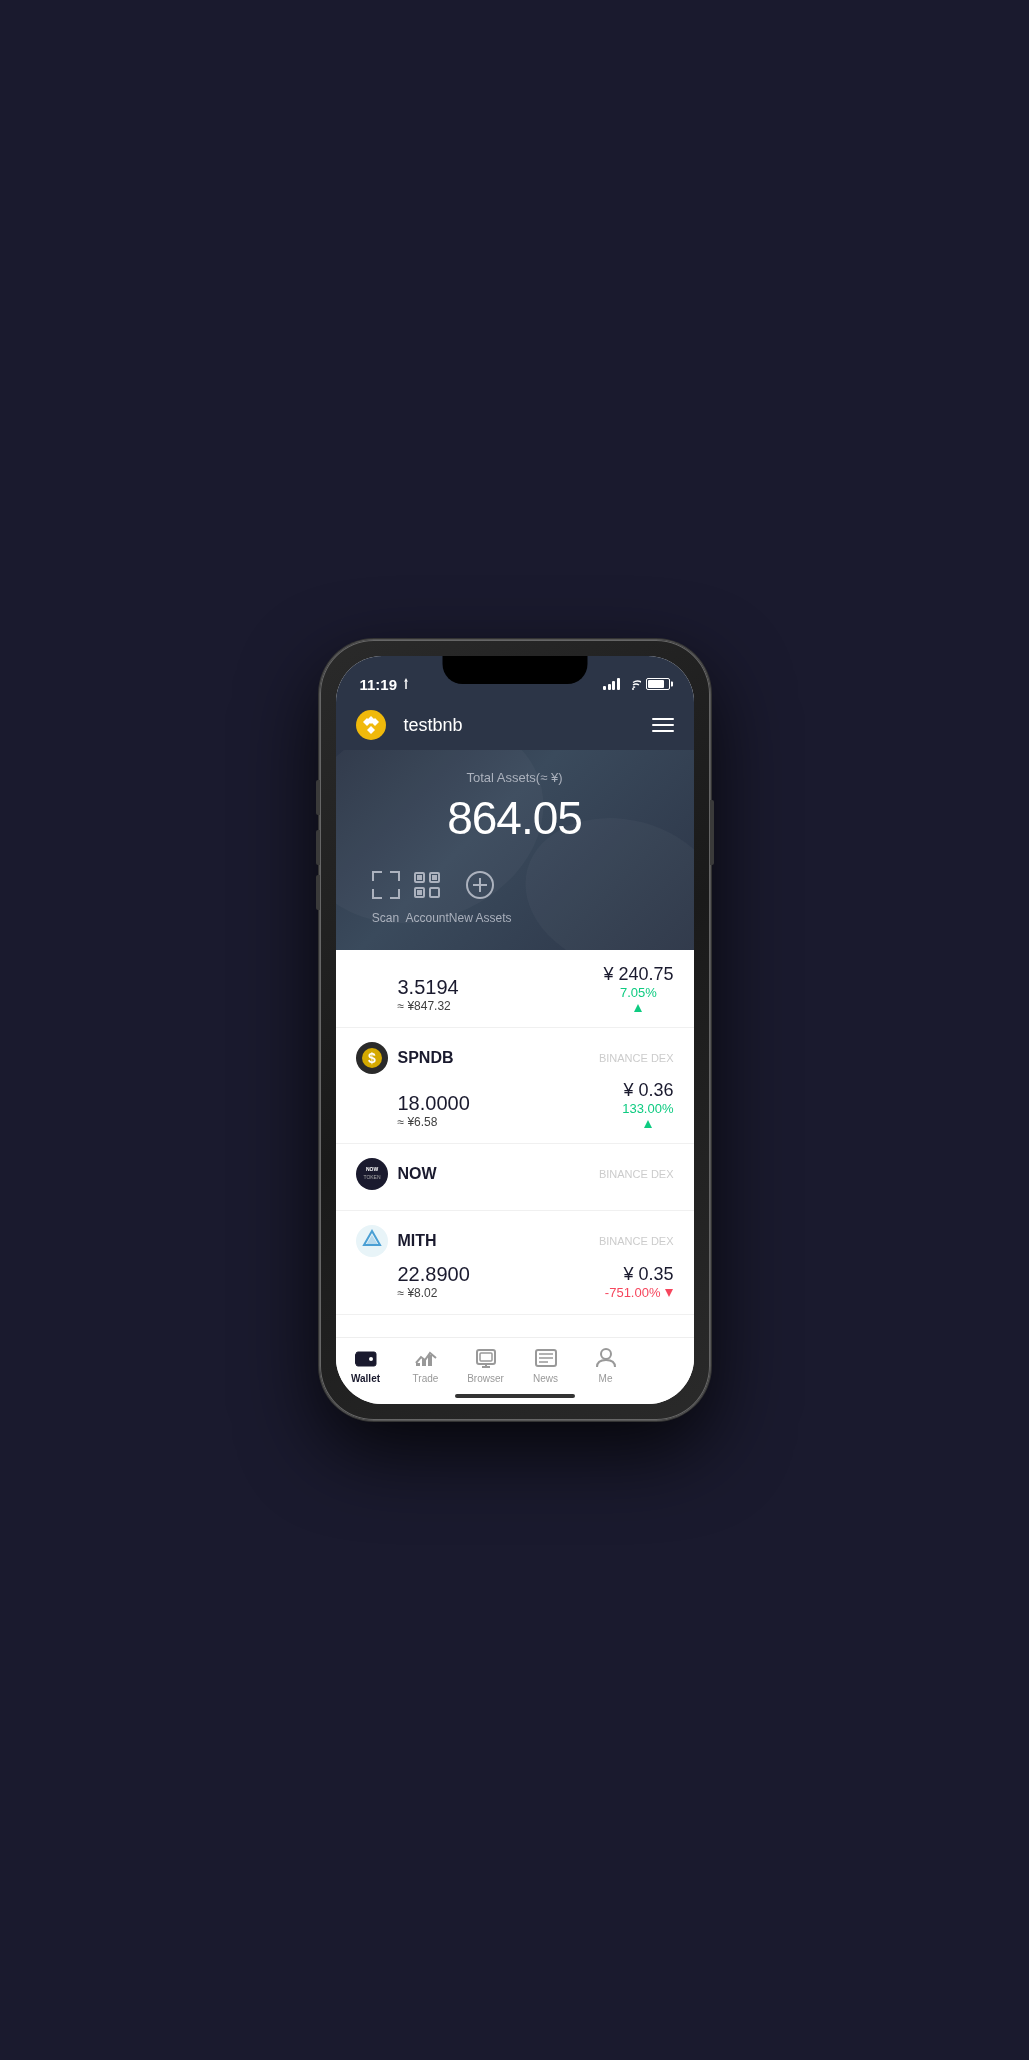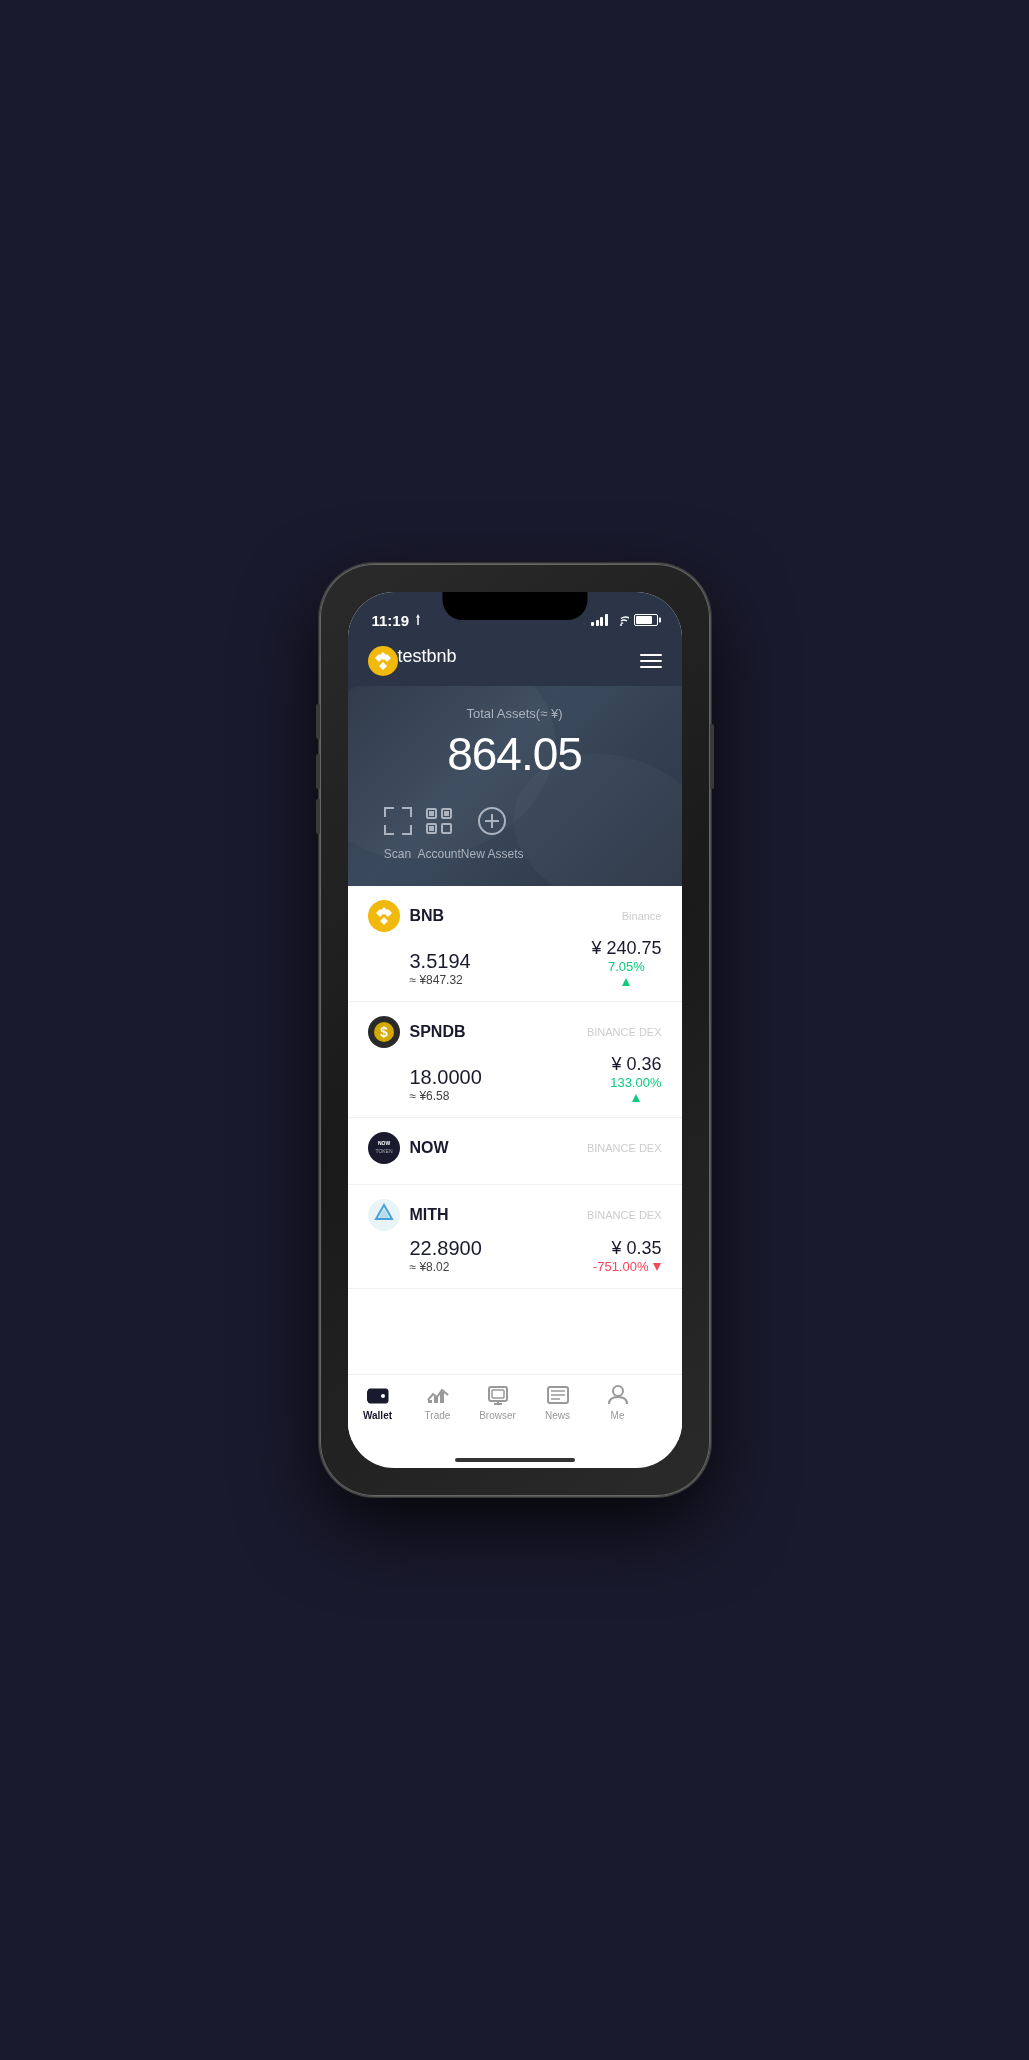--- a/index.html
+++ b/index.html
@@ -7,24 +7,24 @@
       background: #1a1a2e;
       display: flex;
       justify-content: center;
       align-items: center;
       min-height: 100vh;
       font-family: -apple-system, BlinkMacSystemFont, 'Helvetica Neue', Arial, sans-serif;
     }
 
     .phone-outer {
       width: 390px;
-      height: 932px;
+      height: 780px;
       background: linear-gradient(145deg, #2a2a2a, #1a1a1a, #2a2a2a);
       border-radius: 54px;
-      padding: 28px;
+      padding: 16px;
       box-shadow:
         0 0 0 1px #555,
         0 0 0 2px #333,
         inset 0 0 0 1px #666,
         0 30px 80px rgba(0,0,0,0.8);
       position: relative;
     }
 
     
     .phone-outer::before {
@@ -132,21 +132,22 @@
     
     .app-header {
       background: #2c3547;
       padding: 10px 20px;
       display: flex;
       justify-content: space-between;
       align-items: center;
     }
     .header-left {
       display: flex;
-      gap: 0;
+      align-items: center;
+      gap: 18px;
     }
     .bnb-logo {
       width: 30px;
       height: 30px;
     }
     .header-title {
       color: #fff;
       font-size: 18px;
       font-weight: 500;
     }
@@ -445,31 +446,20 @@
             </svg>
           </div>
           <span class="hero-action-label">New Assets</span>
         </div>
       </div>
     </div>
 
     <div class="scrollable">
 
       <div class="asset-item">
-        <div class="asset-header">
-          <svg width="32" height="32" viewBox="0 0 32 32">
-            <circle cx="16" cy="16" r="16" fill="#f0b90b"></circle>
-            <polygon points="16,7 20,11 16,15 12,11" fill="white"></polygon>
-            <polygon points="16,17 20,21 16,25 12,21" fill="white"></polygon>
-            <polygon points="8,13 12,9 16,13 12,17" fill="white"></polygon>
-            <polygon points="24,13 20,9 16,13 20,17" fill="white"></polygon>
-          </svg>
-          <span class="asset-name">BNB</span>
-          <span class="asset-exchange">Binance</span>
-        </div>
         <div class="asset-details">
           <div class="asset-left">
             <div class="amount">3.5194</div>
             <div class="approx">≈ ¥847.32</div>
           </div>
           <div class="asset-right">
             <div class="price">¥ 240.75</div>
             <div class="change change-up">
               <span>7.05%</span>
               <svg width="10" height="10" viewBox="0 0 10 10">

